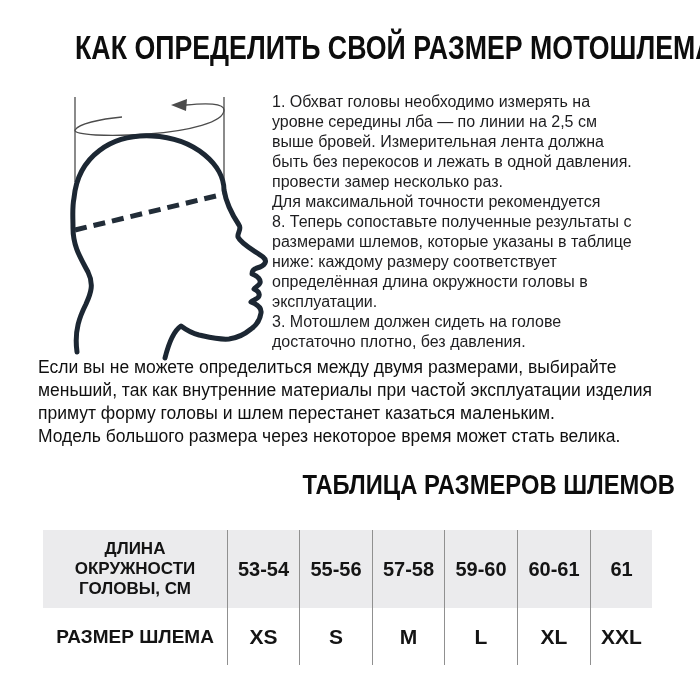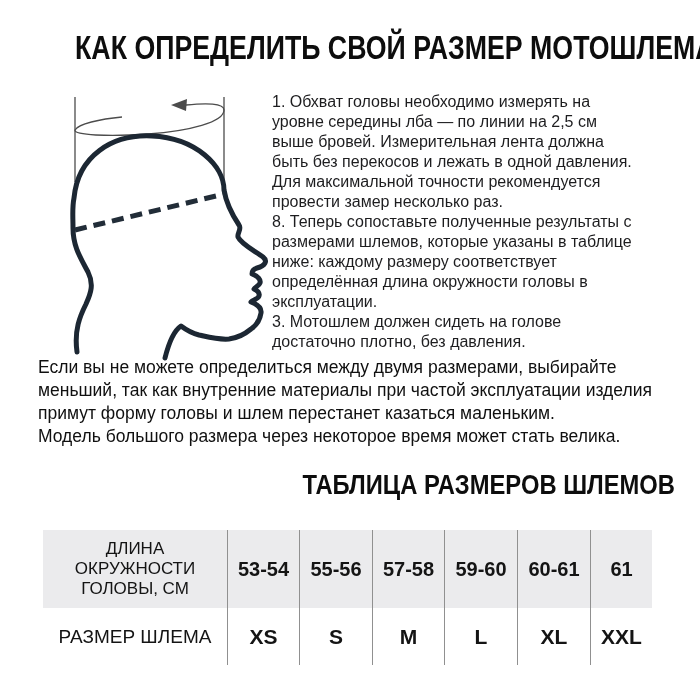--- a/index.html
+++ b/index.html
@@ -47,25 +47,25 @@
     grid-template-columns: 185px 72px 73px 72px 73px 73px 61px;
     grid-template-rows: 78px 57px;
   }
   .cell {
     display: flex; align-items: center; justify-content: center;
     border-right: 1px solid #909090; text-align: center;
   }
   .cell.last { border-right: none; }
   .cell.hdr { background: #ebebed; }
   .hdr-label {
-    font-weight: normal; font-size: 17px; line-height: 20px;
+    font-weight: bold; font-size: 17px; line-height: 20px;
     white-space: pre-line; color: #141414;
   }
   .hdr-val { font-weight: bold; font-size: 20px; color: #141414; }
-  .row-label { font-weight: normal; font-size: 19px; color: #141414; }
+  .row-label { font-weight: bold; font-size: 19px; color: #141414; }
   .size-val { font-weight: bold; font-size: 21px; color: #141414; }
 </style>
 </head>
 <body>
 
 <div class="main-title">
   <span>КАК ОПРЕДЕЛИТЬ СВОЙ РАЗМЕР МОТОШЛЕМА</span>
 </div>
 
 <svg class="diagram" width="245" height="295" viewBox="0 0 245 295" aria-hidden="true">
@@ -100,22 +100,22 @@
            C 147 252 141 264 137 280" fill="none" stroke="#1c2733" stroke-width="5" stroke-linecap="round" stroke-linejoin="round"></path>
 
   <line x1="47" y1="152" x2="196" y2="116" stroke="#222d38" stroke-width="5" stroke-dasharray="12 7"></line>
 </svg>
 
 <div class="instructions">
   <div class="instr-line">1. Обхват головы необходимо измерять на</div>
   <div class="instr-line">уровне середины лба — по линии на 2,5 см</div>
   <div class="instr-line">выше бровей. Измерительная лента должна</div>
   <div class="instr-line">быть без перекосов и лежать в одной давления.</div>
+  <div class="instr-line">провести замер несколько раз.</div>
   <div class="instr-line">Для максимальной точности рекомендуется</div>
-  <div class="instr-line">провести замер несколько раз.</div>
   <div class="instr-line">8. Теперь сопоставьте полученные результаты с</div>
   <div class="instr-line">размерами шлемов, которые указаны в таблице</div>
   <div class="instr-line">ниже: каждому размеру соответствует</div>
   <div class="instr-line">определённая длина окружности головы в</div>
   <div class="instr-line">эксплуатации.</div>
   <div class="instr-line">3. Мотошлем должен сидеть на голове</div>
   <div class="instr-line">достаточно плотно, без давления.</div>
 </div>
 
 <div class="note">

